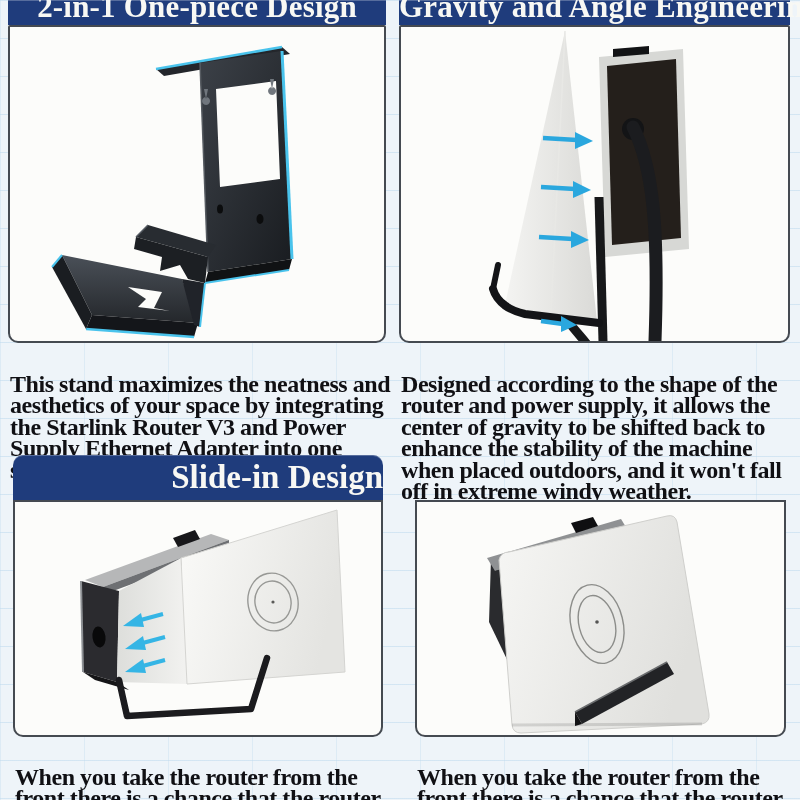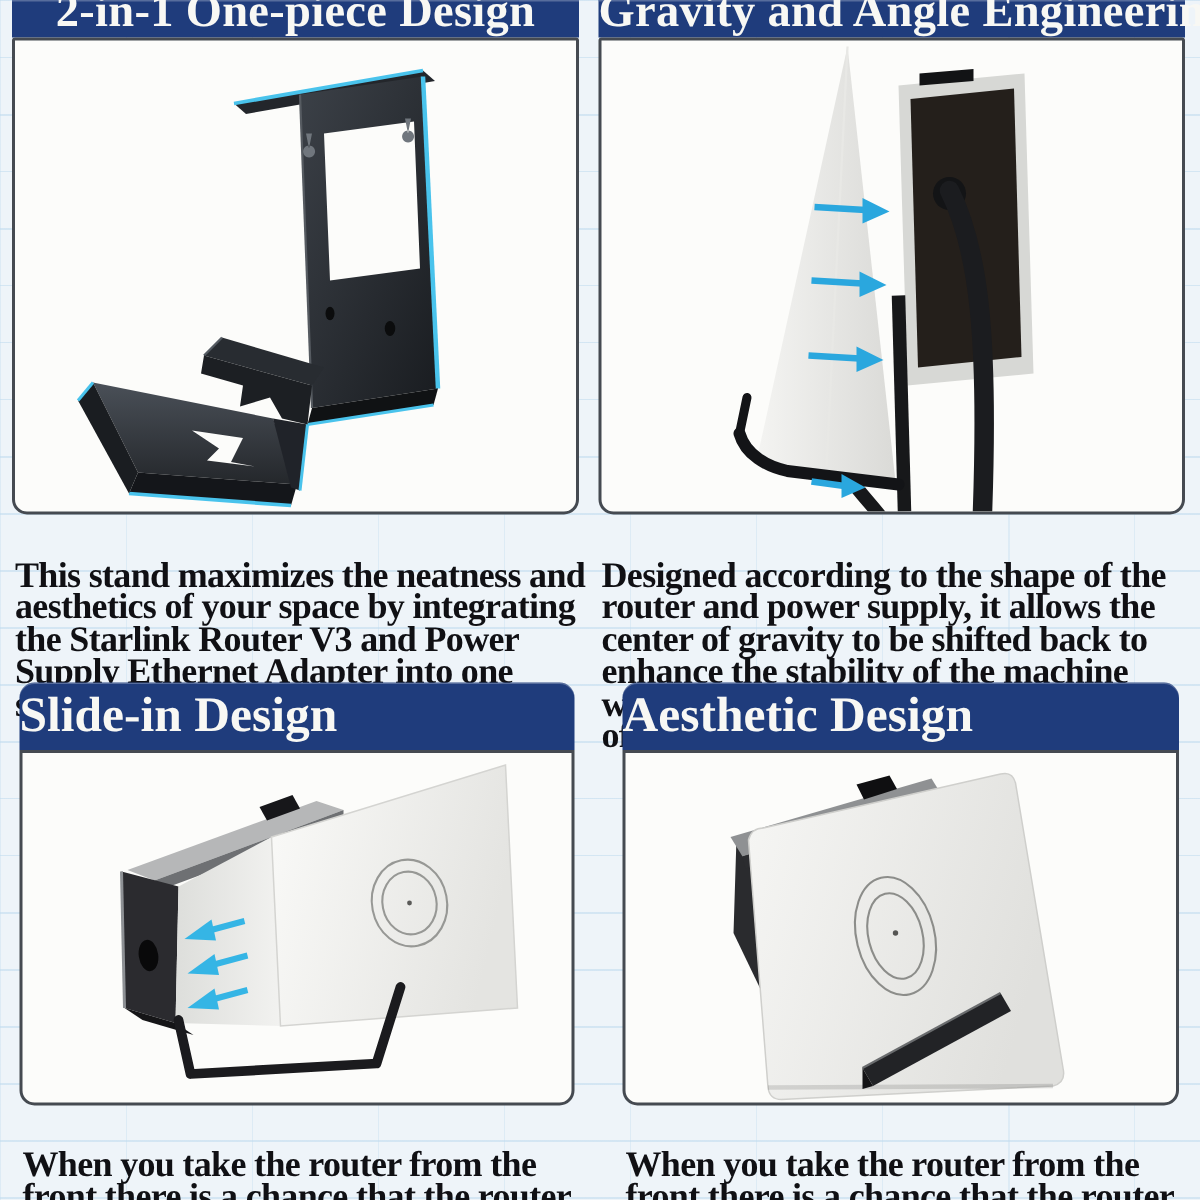--- a/index.html
+++ b/index.html
@@ -19,21 +19,21 @@
     box-shadow:inset 0 1px 0 rgba(255,255,255,.25);
   }
   .hdr-top{position:absolute;left:0;right:0;top:0;height:25px;}
   .hdr-top .t{
     position:absolute;left:0;right:0;top:-9px;line-height:31px;
     font-size:31px;letter-spacing:.2px;white-space:nowrap;
   }
   .hdr-bot{
     position:absolute;left:0;right:0;top:0;height:45px;
     border-radius:10px 10px 0 0;
-    display:flex;align-items:center;justify-content:flex-start;
+    display:flex;align-items:center;justify-content:flex-end;
     font-size:33px;
   }
   .imgbox{
     position:absolute;left:0;right:0;
     background:var(--panel_bg,#fcfcfa);
     border:2px solid var(--panel_border,#454a51);
     box-sizing:border-box;overflow:hidden;
   }
   .imgbox.top{top:25px;height:318px;border-radius:2px 2px 10px 10px;}
   .imgbox.bot{top:45px;height:237px;border-radius:0 0 10px 10px;}
@@ -211,23 +211,20 @@
             </g>
         </g>
 
         <path d="M104,178 L112,214 L236,207 L252,156" fill="none" stroke="#1b1b1e" stroke-width="6.5" stroke-linejoin="round" stroke-linecap="round"></path>
       </svg>
     </div>
     <p class="desc botrow">When you take the router from the front,there is a chance that the router will fall down and hit people, so taking out and putting in the machine from the</p>
   </section>
 
   <section class="card" style="left:415px;top:455px;width:371px;height:345px;">
-    <div class="hdr hdr-bot">
-      <span>Aesthetic Design</span>
-    </div>
     <div class="imgbox bot">
       <svg width="367" height="233" viewBox="0 0 367 233" preserveAspectRatio="xMidYMid meet">
         <defs>
           <linearGradient id="gw4" x1="0" y1="0" x2="1" y2="0.3">
             <stop offset="0" stop-color="#f6f6f4"></stop>
               <stop offset="1" stop-color="#e0e0dd"></stop>
           </linearGradient>
         </defs>
 
         <path d="M74,56 L98,72 L96,170 L72,120 Z" fill="#2a2b2e"></path>

